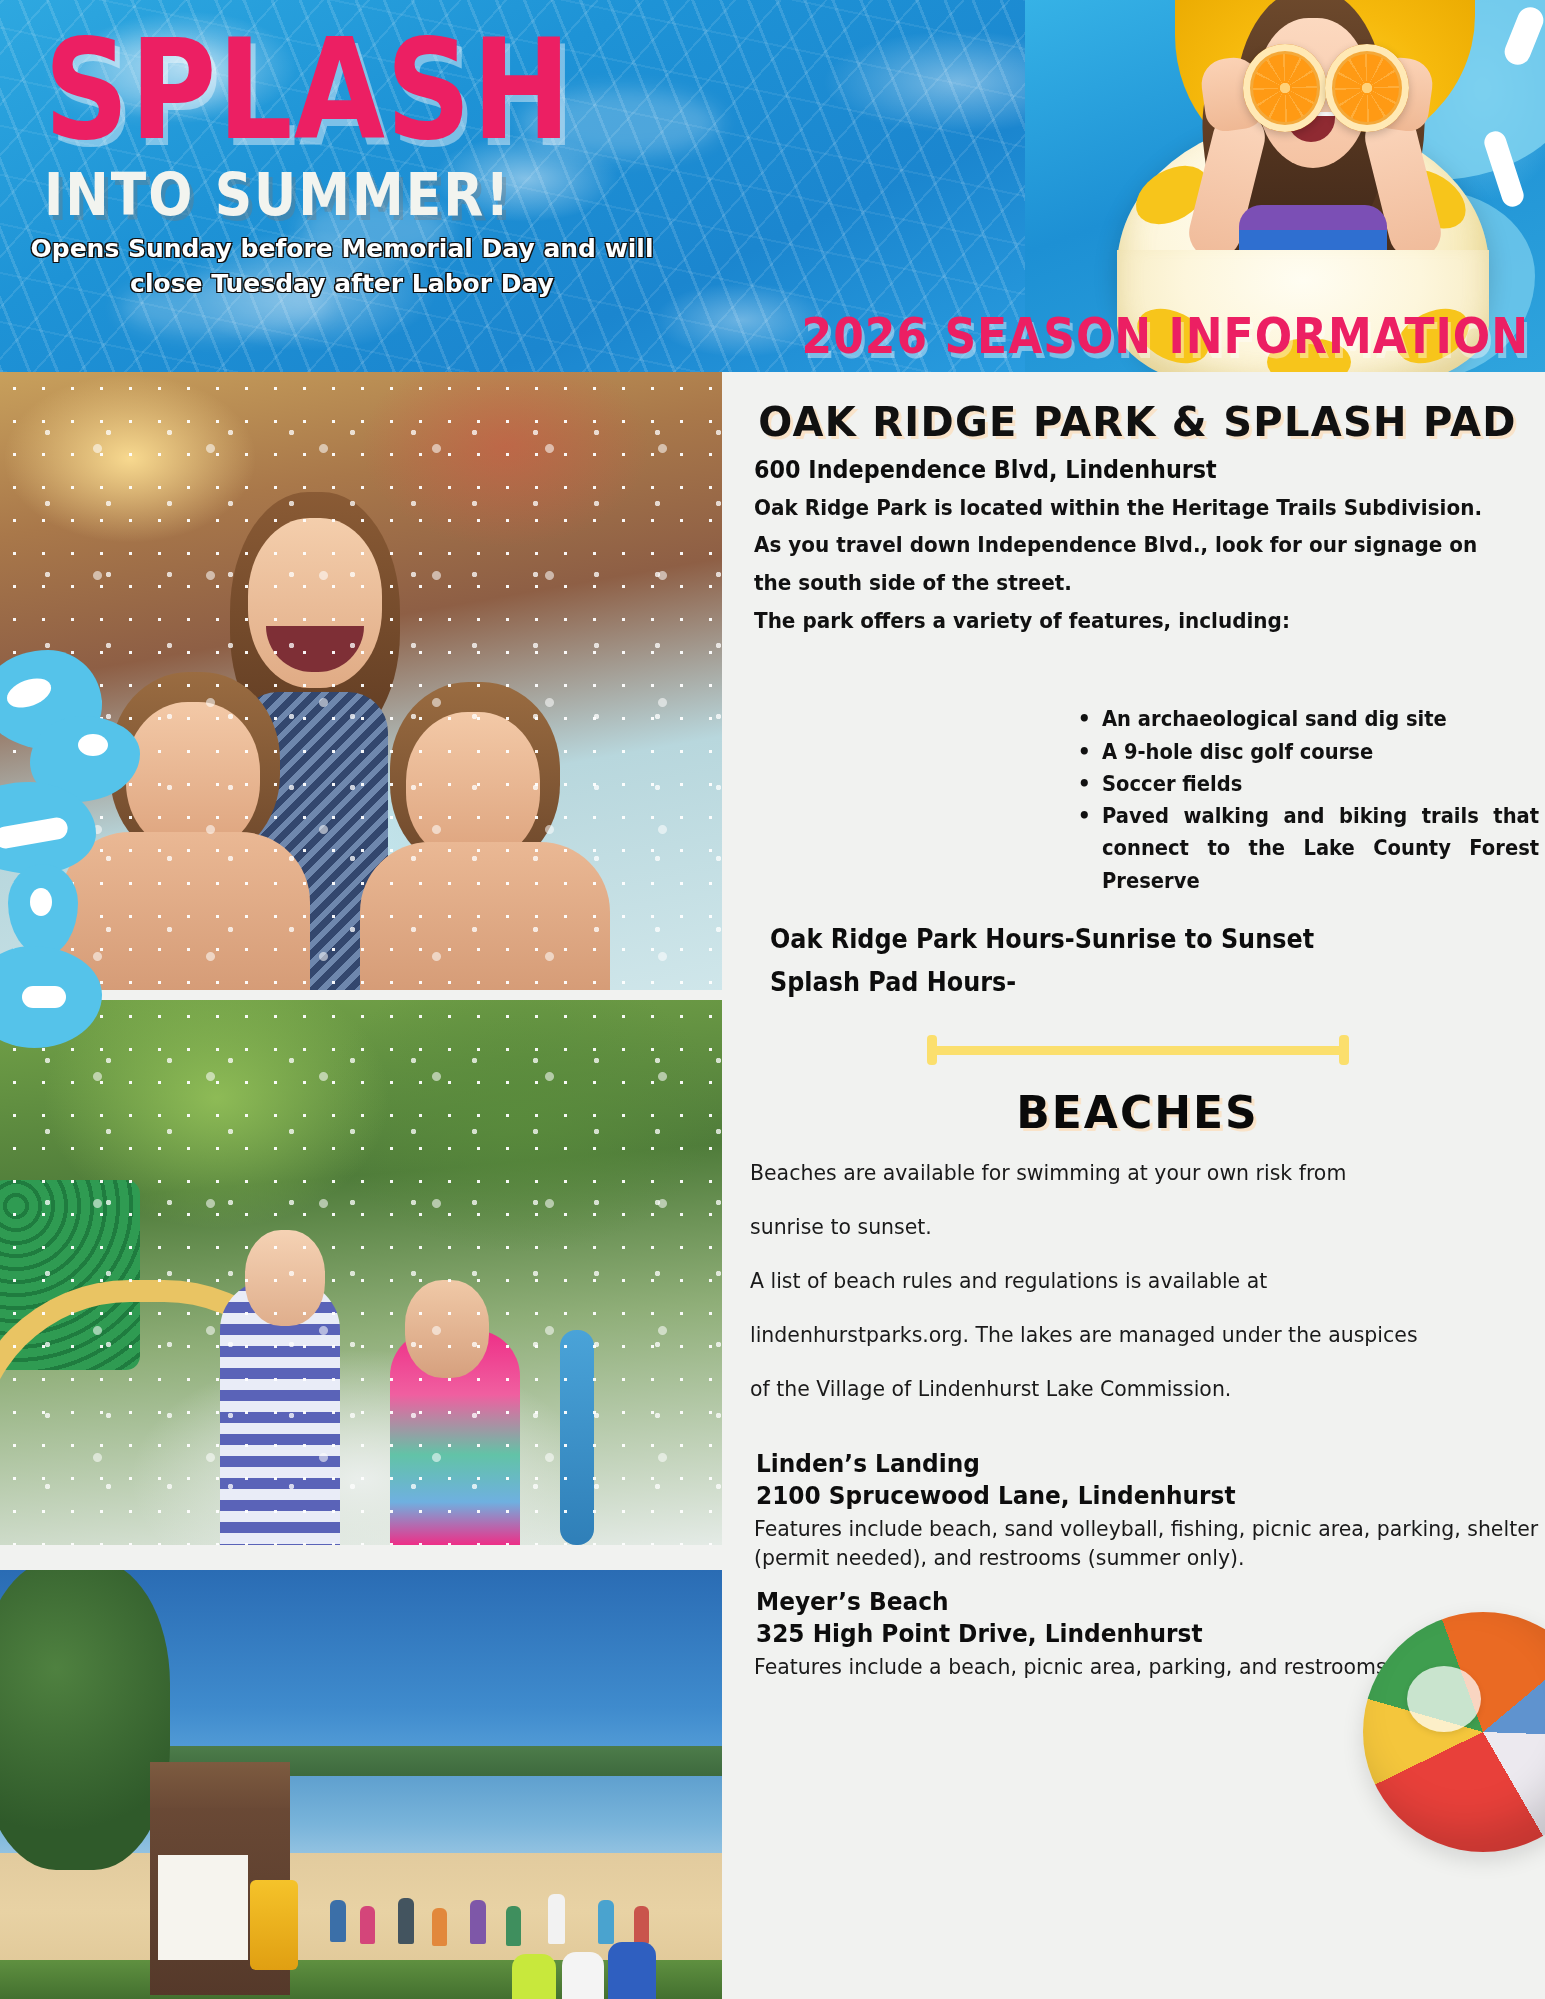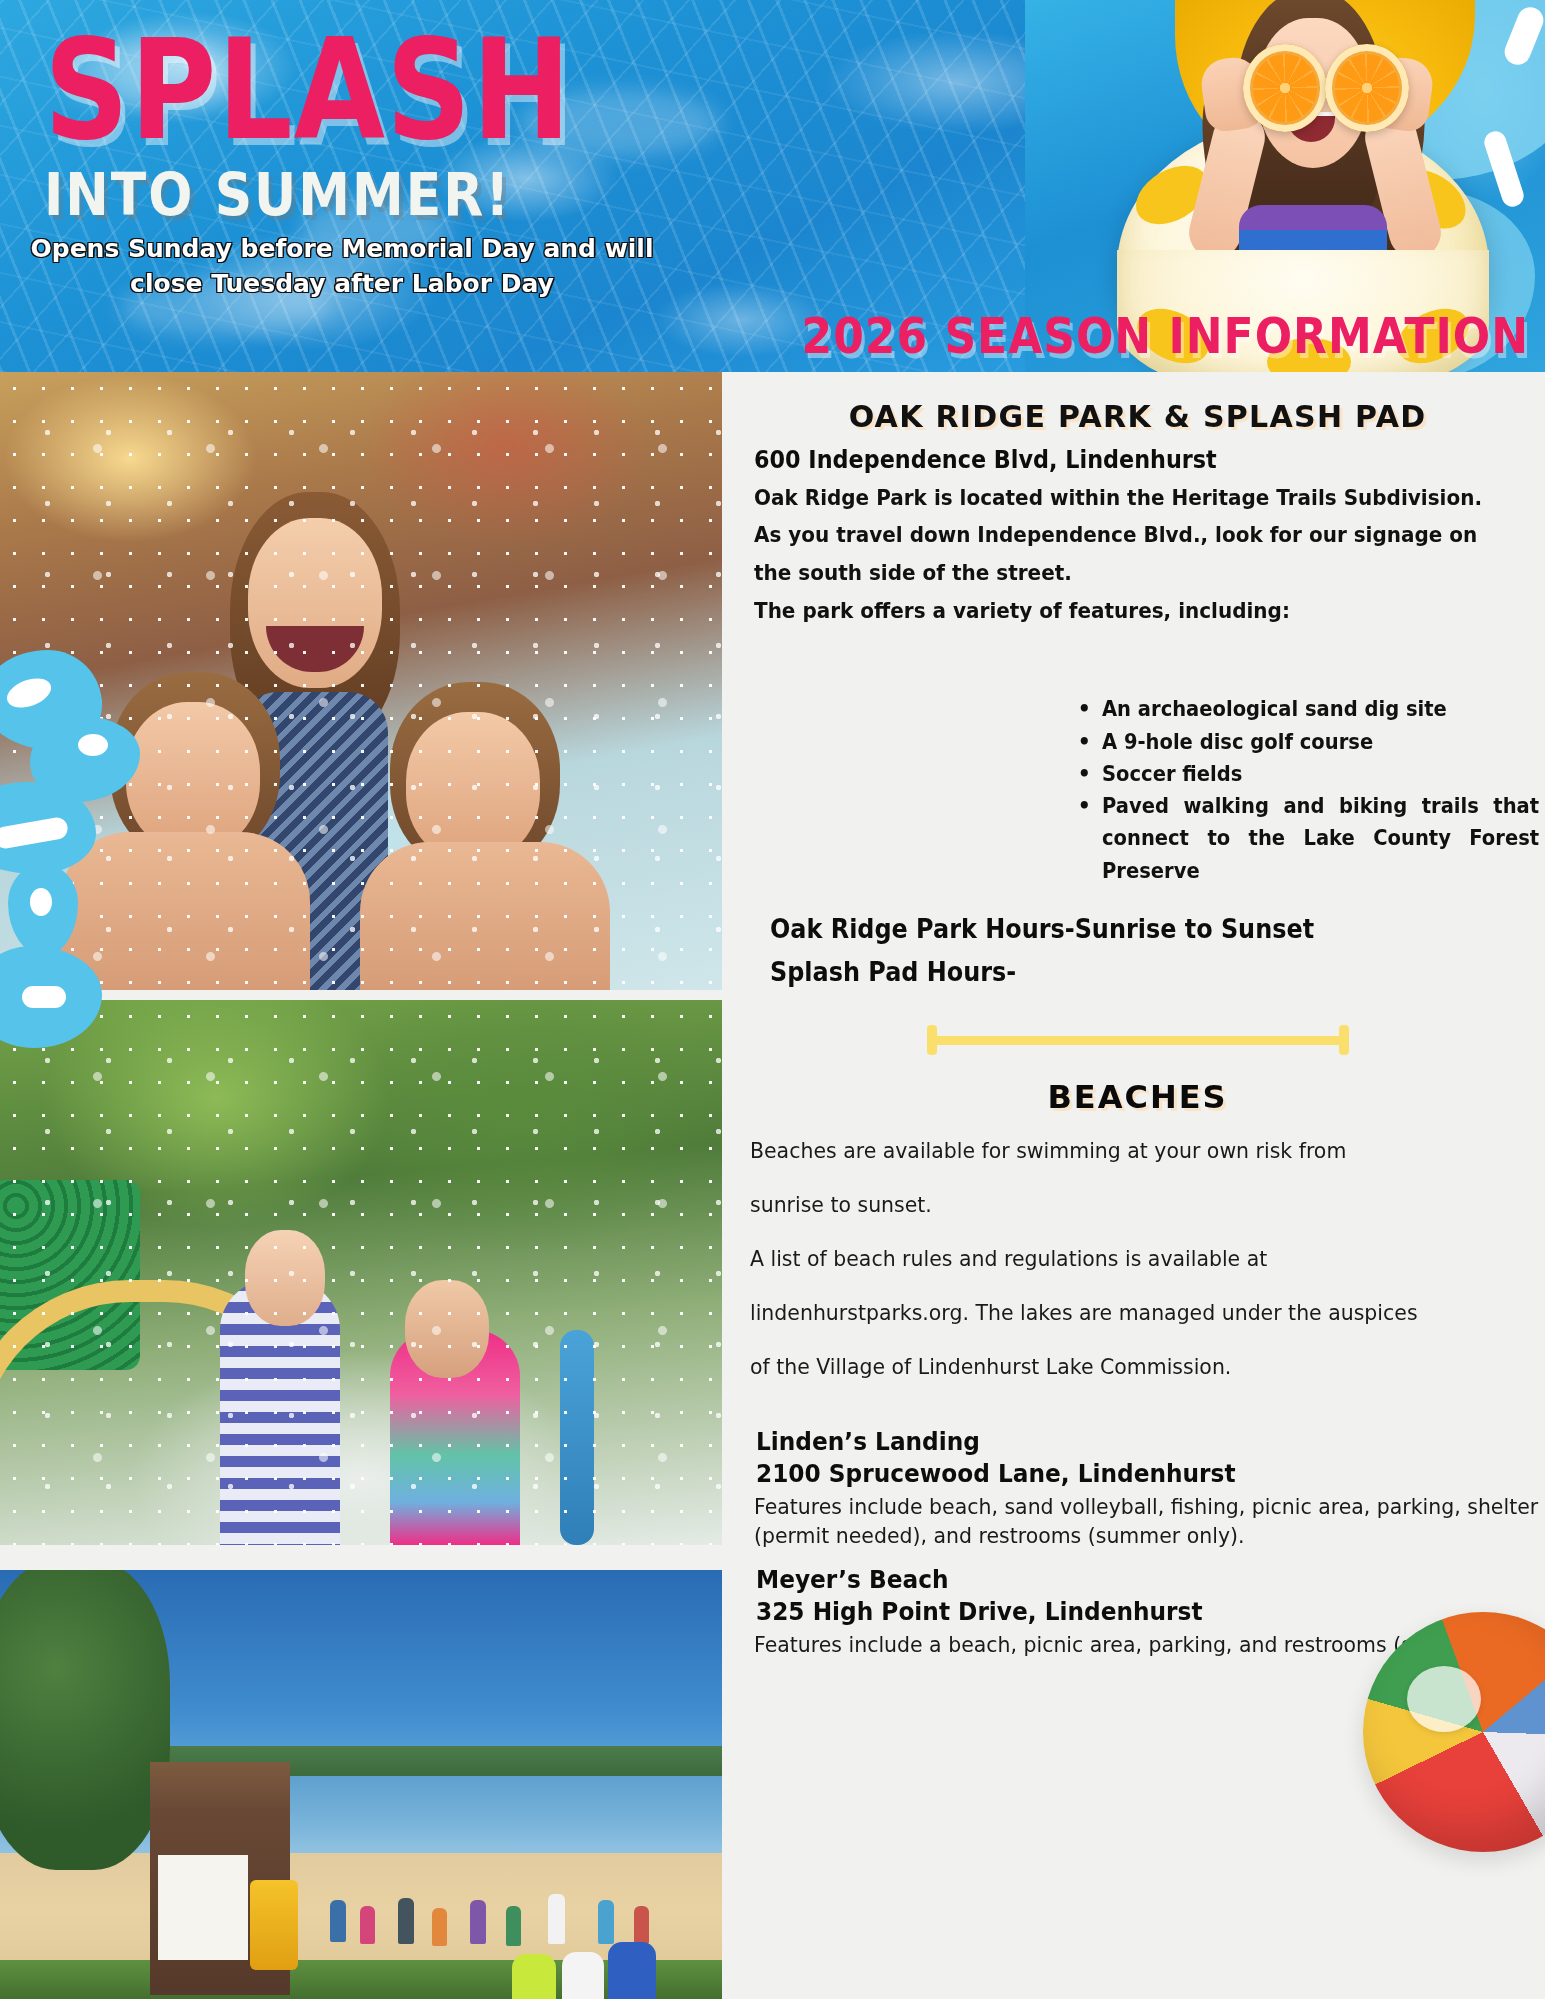--- a/index.html
+++ b/index.html
@@ -195,21 +195,21 @@
   .sd-blob{position:absolute;background:#55c3ea;}
   .sd-white{position:absolute;background:#ffffff;}
 
   
   .content{position:absolute;left:722px;top:372px;width:823px;height:1627px;background:#f1f2f0;}
   .pad{padding:0 18px 0 26px;}
 
   .h1-oak{
     margin:30px 0 0 0;
     font-family:"DejaVu Sans", sans-serif;
-    font-weight:700;font-size:30px;letter-spacing:1.3px;line-height:1;
+    font-weight:700;font-size:40px;letter-spacing:1.3px;line-height:1;
     color:#111;
     text-shadow:3px 3px 0 rgba(255,215,170,.55);
     text-align:center;
   }
   .addr{
     margin:14px 0 0 6px;font-weight:700;font-size:24px;color:#0d0d0d;line-height:1.2;
     font-family:"DejaVu Sans", sans-serif;transform:scaleX(.93);transform-origin:left center;
   }
   .para{
     margin:9px 0 0 6px;font-weight:700;font-size:21.5px;color:#111;line-height:1.33;
@@ -245,21 +245,21 @@
   
   .divider{position:relative;margin:34px auto 0 auto;width:430px;height:30px;}
   .div-bar{position:absolute;left:10px;top:11px;width:410px;height:9px;background:#fbdf6d;border-radius:3px;}
   .div-cap{position:absolute;top:0;width:10px;height:30px;background:#fbdf6d;border-radius:4px;}
   .div-cap.l{left:4px;}
   .div-cap.r{right:4px;}
 
   .h1-beaches{
     margin:26px 0 0 0;text-align:center;
     font-family:"DejaVu Sans", sans-serif;
-    font-weight:700;font-size:32px;letter-spacing:2px;line-height:1;color:#0a0a0a;
+    font-weight:700;font-size:44px;letter-spacing:2px;line-height:1;color:#0a0a0a;
     text-shadow:3px 3px 0 rgba(255,215,170,.55);
   }
   .beach-para{
     margin:22px 0 0 2px;font-weight:400;font-size:22px;line-height:1.46;color:#1a1a1a;
     font-family:"DejaVu Sans", sans-serif;transform:scaleX(.93);transform-origin:left center;width:880px;
   }
   .bname{
     margin:0 0 0 8px;font-weight:700;font-size:25px;line-height:1.28;color:#0d0d0d;
     font-family:"DejaVu Sans", sans-serif;transform:scaleX(.93);transform-origin:left center;
   }

